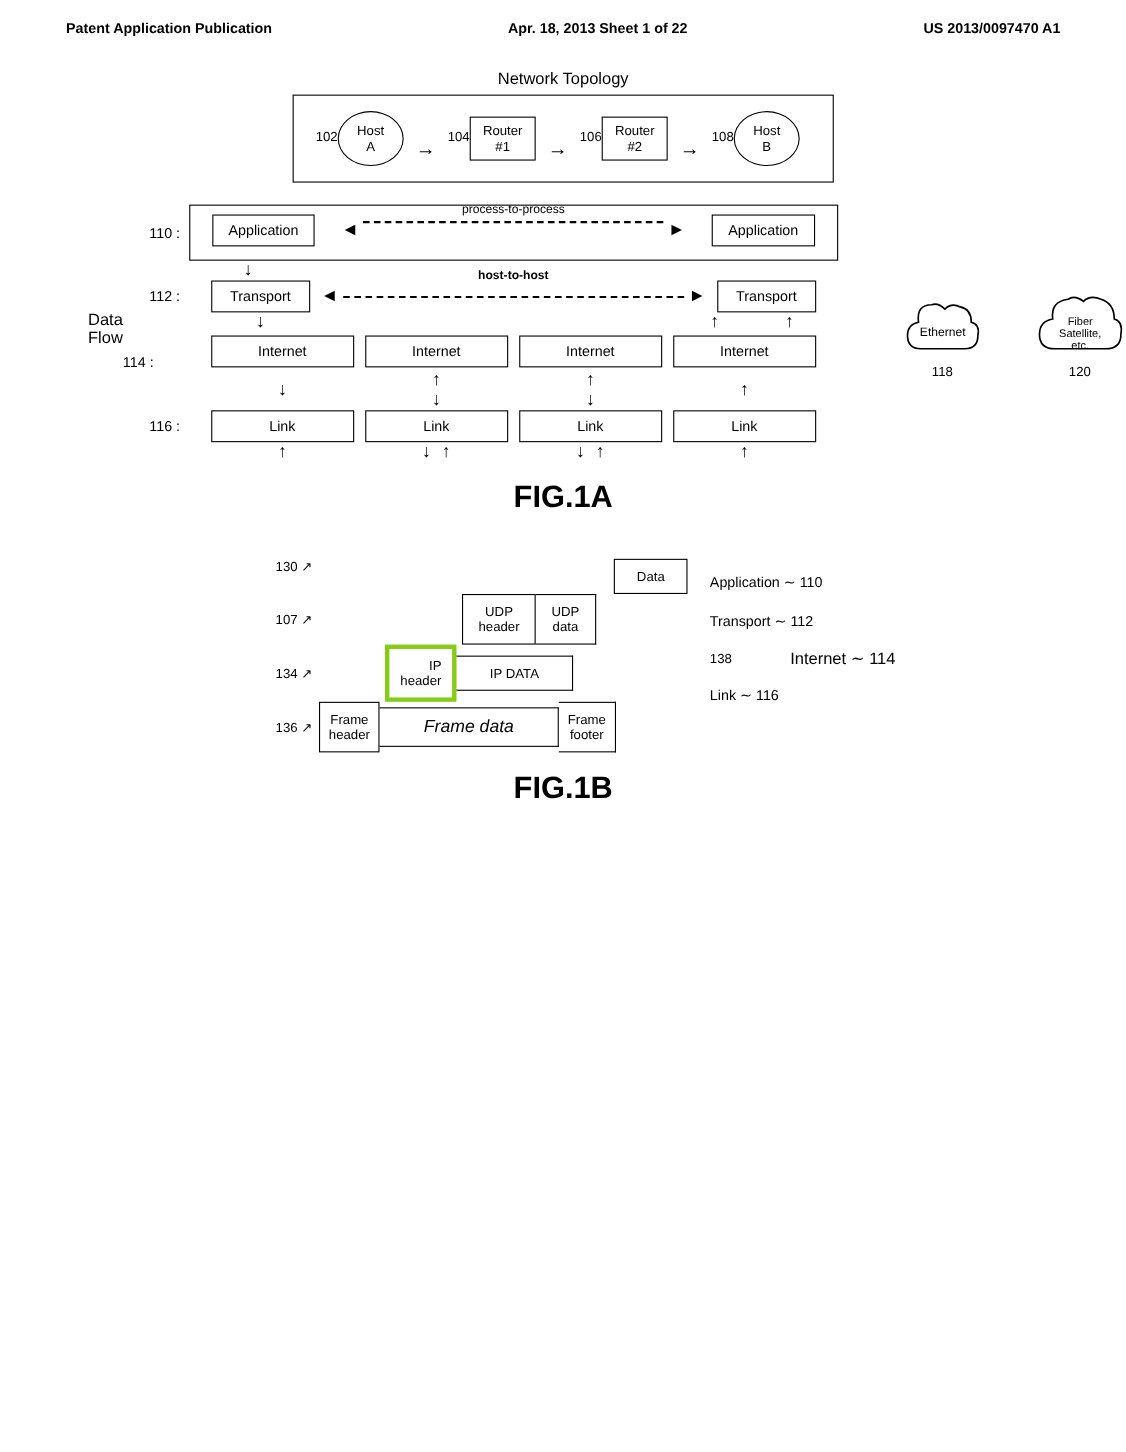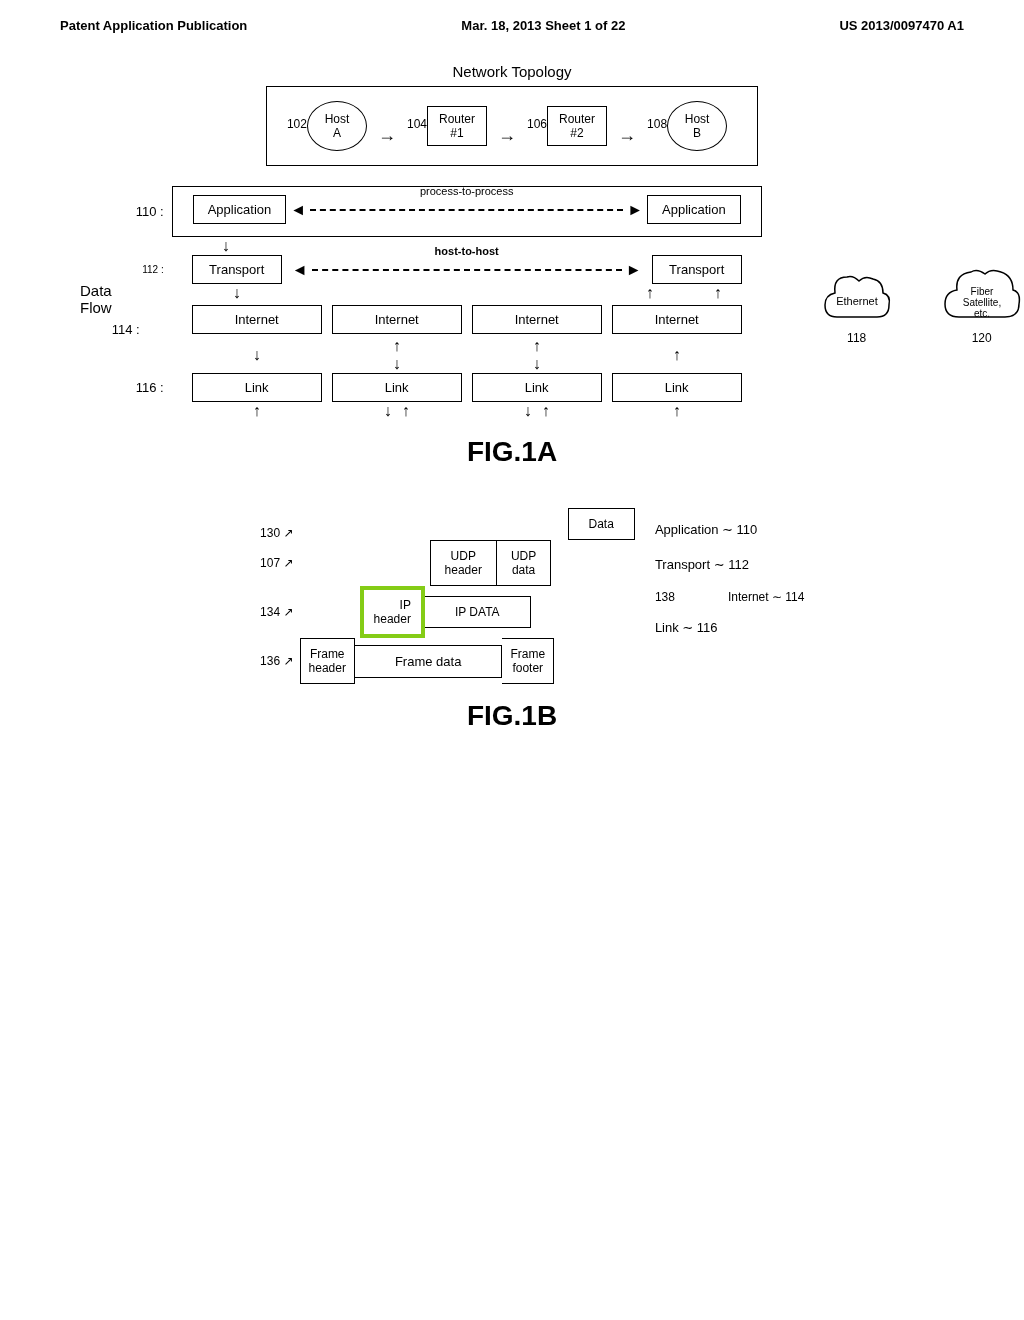--- a/index.html
+++ b/index.html
@@ -138,21 +138,21 @@
       flex-direction: column;
       align-items: center;
       margin-top: 10px;
     }
   </style>
 </head>
 <body>
 
 <div class="page-header">
   <span>Patent Application Publication</span>
-  <span>Mar. 18, 2013  Sheet 1 of 22</span>
+  <span>Apr. 18, 2013  Sheet 1 of 22</span>
   <span>US 2013/0097470 A1</span>
 </div>
 
 <div class="main-content">
 
   <div class="fig1a-container">
 
     <div class="topology-section">
       <div class="topology-title">Network Topology</div>
       <div class="topology-box">
@@ -189,40 +189,40 @@
       <div class="dataflow-title">Data Flow</div>
 
       <div style="display:flex; flex-direction:column; align-items:flex-start; position:relative;">
 
         <div style="display:flex; align-items:center; margin-bottom:0; position:relative;">
           <div style="font-size:13px; width:52px; text-align:right; margin-right:8px;">110 :</div>
           <div style="border:1px solid #000; width:590px; padding: 8px 20px; position:relative;">
 
             <div style="display:flex; align-items:center; justify-content:space-between; position:relative; margin-bottom:4px;">
               <div style="border:1px solid #000; padding:6px 14px; font-size:13px; min-width:90px; text-align:center;">Application</div>
-              <div style="position:relative; flex:1; display:flex; align-items:center; justify-content:center; margin: 0 4px;">
+              <div style="position:relative; flex:1; display:flex; justify-content:center; margin: 0 24px;">
                 <span style="font-size:11px; position:absolute; top:-16px; left:50%; transform:translateX(-50%); white-space:nowrap;">process-to-process</span>
                 <span style="font-size:16px;">◄</span>
                 <div style="flex:1; border-top:2px dashed #000; margin:0 4px;"></div>
                 <span style="font-size:16px;">►</span>
               </div>
               <div style="border:1px solid #000; padding:6px 14px; font-size:13px; min-width:90px; text-align:center;">Application</div>
             </div>
           </div>
         </div>
 
         <div style="display:flex; align-items:center; margin-bottom:0;">
           <div style="width:52px; margin-right:8px;"></div>
           <div style="width:590px; padding-left:20px;">
             <div style="margin-left:30px; font-size:16px;">↓</div>
           </div>
         </div>
 
         <div style="display:flex; align-items:center; margin-bottom:0; position:relative;">
-          <div style="font-size:10px; width:52px; text-align:right; margin-right:8px;">112 :</div>
+          <div style="font-size:13px; width:52px; text-align:right; margin-right:8px;">112 :</div>
           <div style="width:590px; padding: 0 20px; position:relative;">
             <div style="display:flex; align-items:center; justify-content:space-between; position:relative;">
               <div style="border:1px solid #000; padding:6px 14px; font-size:13px; min-width:90px; text-align:center;">Transport</div>
               <div style="position:relative; flex:1; display:flex; align-items:center; justify-content:center; margin: 0 10px; font-weight: bold;">
                 <span style="font-size:11px; position:absolute; top:-16px; left:50%; transform:translateX(-50%); white-space:nowrap;">host-to-host</span>
                 <span style="font-size:16px;">◄</span>
                 <div style="flex:1; border-top:2px dashed #000; margin:0 4px;"></div>
                 <span style="font-size:16px;">►</span>
               </div>
               <div style="border:1px solid #000; padding:6px 14px; font-size:13px; min-width:90px; text-align:center;">Transport</div>
@@ -330,21 +330,21 @@
     <div class="fig-caption">FIG.1A</div>
 
   </div>
 
   <div class="fig1b-container">
 
     <div style="display:flex; align-items:flex-start; gap:20px; justify-content:center;">
 
       <div style="display:flex; flex-direction:column; align-items:flex-start;">
 
-        <div style="display:flex; align-items:flex-end; margin-bottom:0;gap:44px;">
+        <div style="display:flex; align-items:flex-start; margin-bottom:0;gap:44px;">
           <div style="width:80px; text-align:right; font-size:12px; padding-right:6px;">130 ↗</div>
           <div style="width:180px;"></div>
           <div style="border:1px solid #000; padding:8px 20px; font-size:12px;">Data</div>
         </div>
 
         <div style="display:flex; align-items:center; margin-bottom:0;">
           <div style="width:80px; text-align:right; font-size:12px; padding-right:6px;">107 ↗</div>
           <div style="width:130px;"></div>
           <div style="border:1px solid #000; padding:8px 14px; font-size:12px; text-align:center;">UDP<br>header</div>
           <div style="border:1px solid #000; padding:8px 14px; font-size:12px; text-align:center; border-left:none;">UDP<br>data</div>
@@ -353,32 +353,32 @@
         <div style="display:flex; align-items:center; margin-bottom:0;">
           <div style="width:80px; text-align:right; font-size:12px; padding-right:6px;">134 ↗</div>
           <div style="width:60px;"></div>
           <div style="border:4px solid #84cc16; padding:8px 10px; font-size:12px; text-align:right;">IP<br>header</div>
           <div style="border:1px solid #000; padding:8px 30px; font-size:12px; text-align:center; border-left:none;">IP DATA</div>
         </div>
 
         <div style="display:flex; align-items:center; margin-bottom:0;">
           <div style="width:80px; text-align:right; font-size:12px; padding-right:6px;">136 ↗</div>
           <div style="border:1px solid #000; padding:8px 8px; font-size:12px; text-align:center;">Frame<br>header</div>
-          <div style="border:1px solid #000; padding:8px 40px; font-size:13px; text-align:left; border-left:none;">Frame data</div>
+          <div style="border:1px solid #000; padding:8px 40px; font-size:16px; text-align:left; border-left:none;font-style:italic;">Frame data</div>
           <div style="border:1px solid #000; padding:8px 8px; font-size:12px; text-align:center; border-left:none;">Frame<br>footer</div>
         </div>
 
       </div>
 
       <div style="display:flex; flex-direction:column; justify-content:space-around; padding-top:0; gap:0;">
         <div style="font-size:13px; padding: 14px 0 10px 0;">Application ∼ 110</div>
         <div style="font-size:13px; padding: 10px 0 10px 0;">Transport ∼ 112</div>
         <div style="display:flex; align-items:center; gap:10px; padding: 8px 0 8px 0;">
           <div style="font-size:12px;">138</div>
-          <div style="font-size:12px;margin-left:43px;">Internet ∼ 114</div>
+          <div style="font-size:15px;margin-left:43px;">Internet ∼ 114</div>
         </div>
         <div style="font-size:13px; padding: 8px 0 8px 0;">Link ∼ 116</div>
       </div>
 
     </div>
 
     <div class="fig-caption">FIG.1B</div>
 
   </div>
 

